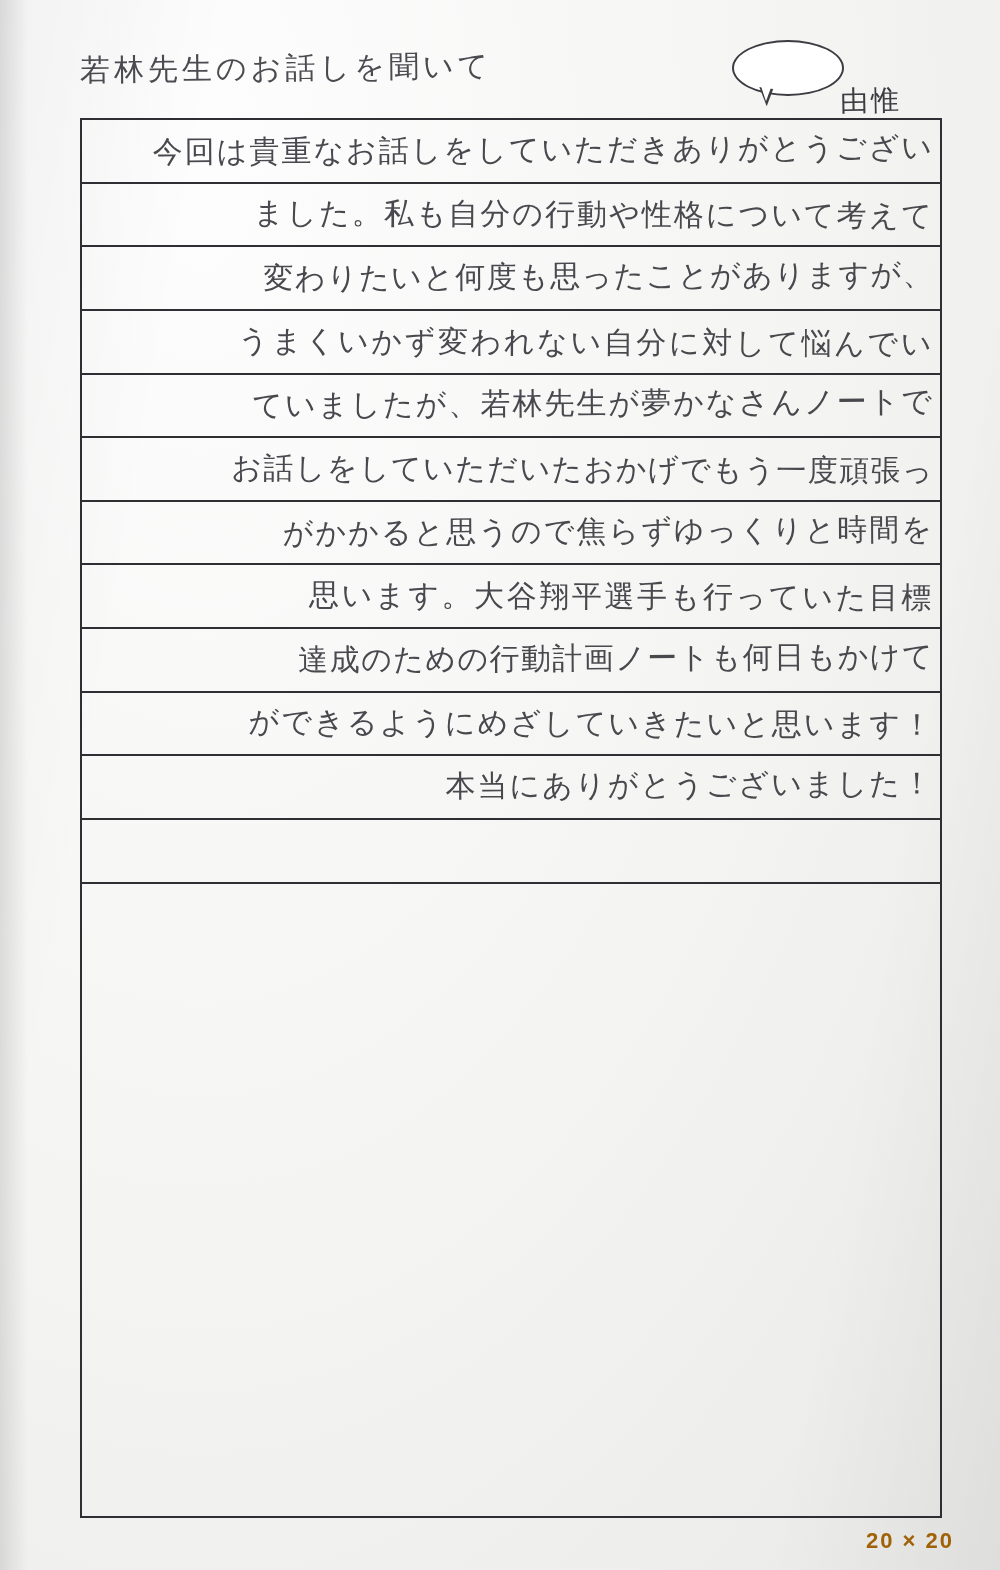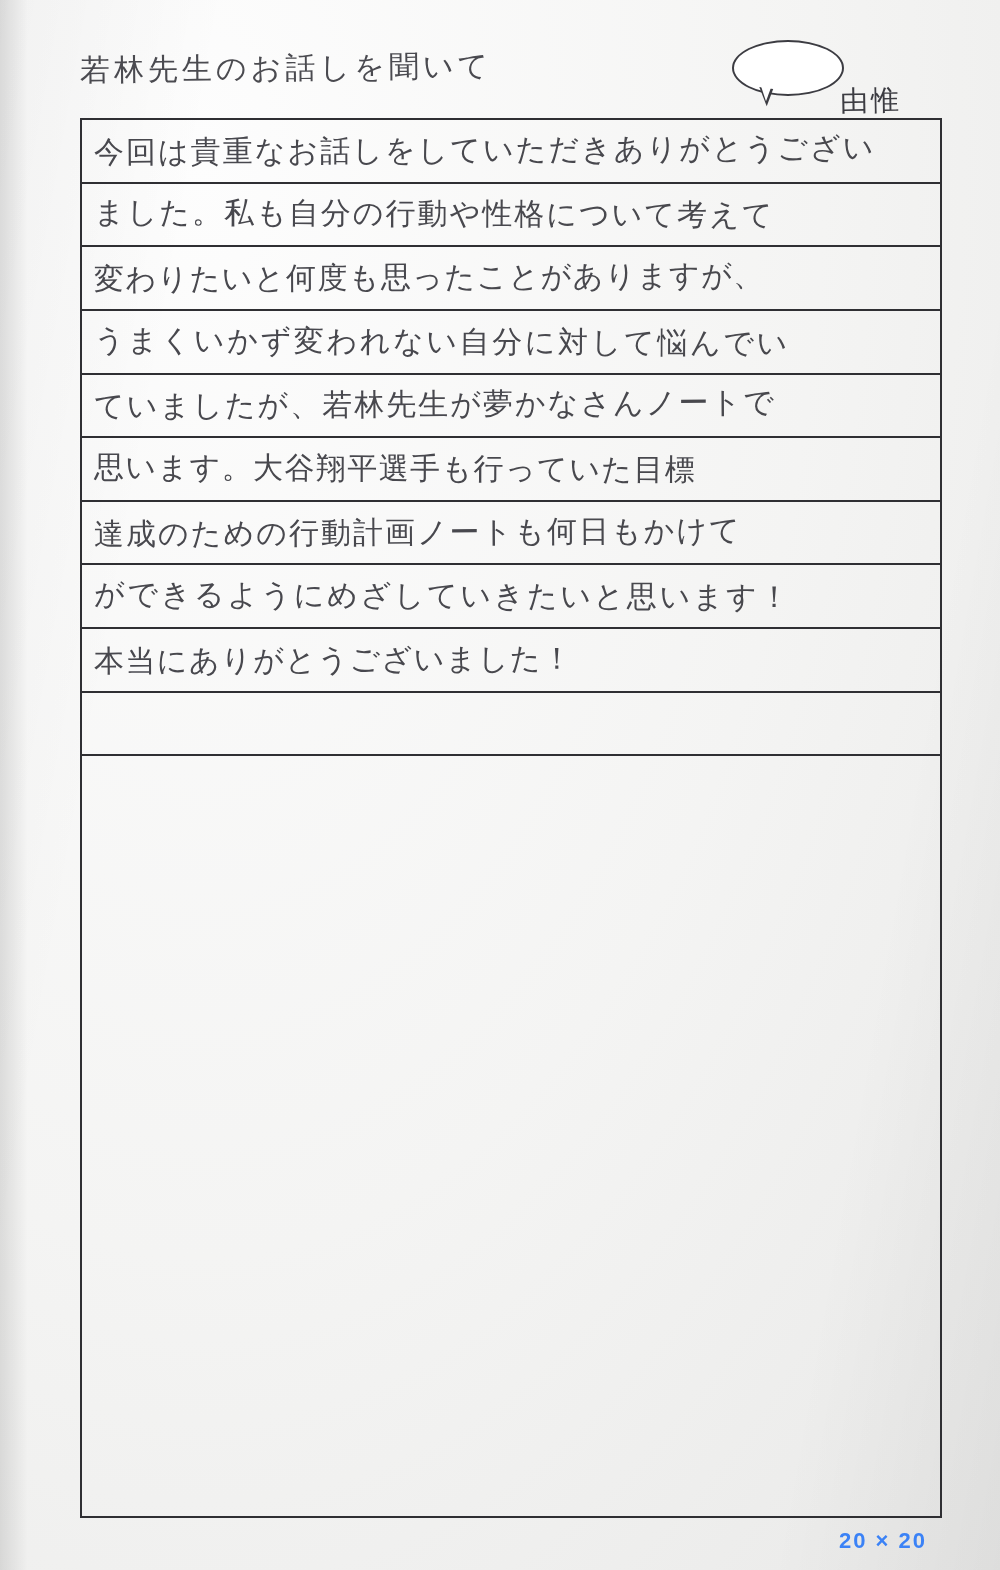--- a/index.html
+++ b/index.html
@@ -99,20 +99,21 @@
   
   #sheet {
     position: absolute;
     left: 80px;
     top: 118px;
     width: 862px;
     height: 1400px;
     border: 2px solid #2f2f33;
     box-sizing: border-box;
     background: transparent;
+    text-align: right;
   }
   .rule-row {
     position: relative;
     box-sizing: border-box;
     border-bottom: 2px solid #2f2f33;
     height: 63.63px;
     overflow: visible;
   }
   .rule-row:last-child { border-bottom: none; }
 
@@ -132,24 +133,24 @@
   }
   
   .rule-row:nth-child(odd) .hw  { transform: translateY(-54%) rotate(-0.35deg); }
   .rule-row:nth-child(even) .hw { transform: translateY(-50%) rotate(0.25deg); }
   .rule-row:nth-child(3n) .hw   { letter-spacing: 1.4px; }
   .rule-row:nth-child(4n) .hw   { letter-spacing: 2.6px; }
 
   
   #footer {
     position: absolute;
-    right: 73px;
+    right: 46px;
     top: 1528px;
     font-size: 22px;
-    color: #3b82f6;
+    color: #a16207;
     letter-spacing: 2px;
     font-weight: bold;
     font-family: "Liberation Sans", sans-serif;
   }
 
   
   #edge-shadow{
     position:absolute;
     left:0; top:0; bottom:0; width:28px;
     background: linear-gradient(90deg, rgba(0,0,0,0.10), rgba(0,0,0,0));
@@ -182,20 +183,26 @@
   <div class="rule-row">
       <div class="hw">変わりたいと何度も思ったことがありますが、</div>
     </div>
   <div class="rule-row">
       <div class="hw">うまくいかず変われない自分に対して悩んでい</div>
     </div>
   <div class="rule-row">
       <div class="hw">ていましたが、若林先生が夢かなさんノートで</div>
     </div>
   <div class="rule-row">
+      <div class="hw">お話しをしていただいたおかげでもう一度頑張っ</div>
+    </div>
+  <div class="rule-row">
+      <div class="hw">がかかると思うので焦らずゆっくりと時間を</div>
+    </div>
+  <div class="rule-row">
       <div class="hw">思います。大谷翔平選手も行っていた目標</div>
     </div>
   <div class="rule-row">
       <div class="hw">達成のための行動計画ノートも何日もかけて</div>
     </div>
   <div class="rule-row">
       <div class="hw">ができるようにめざしていきたいと思います！</div>
     </div>
   <div class="rule-row">
       <div class="hw">本当にありがとうございました！</div>

